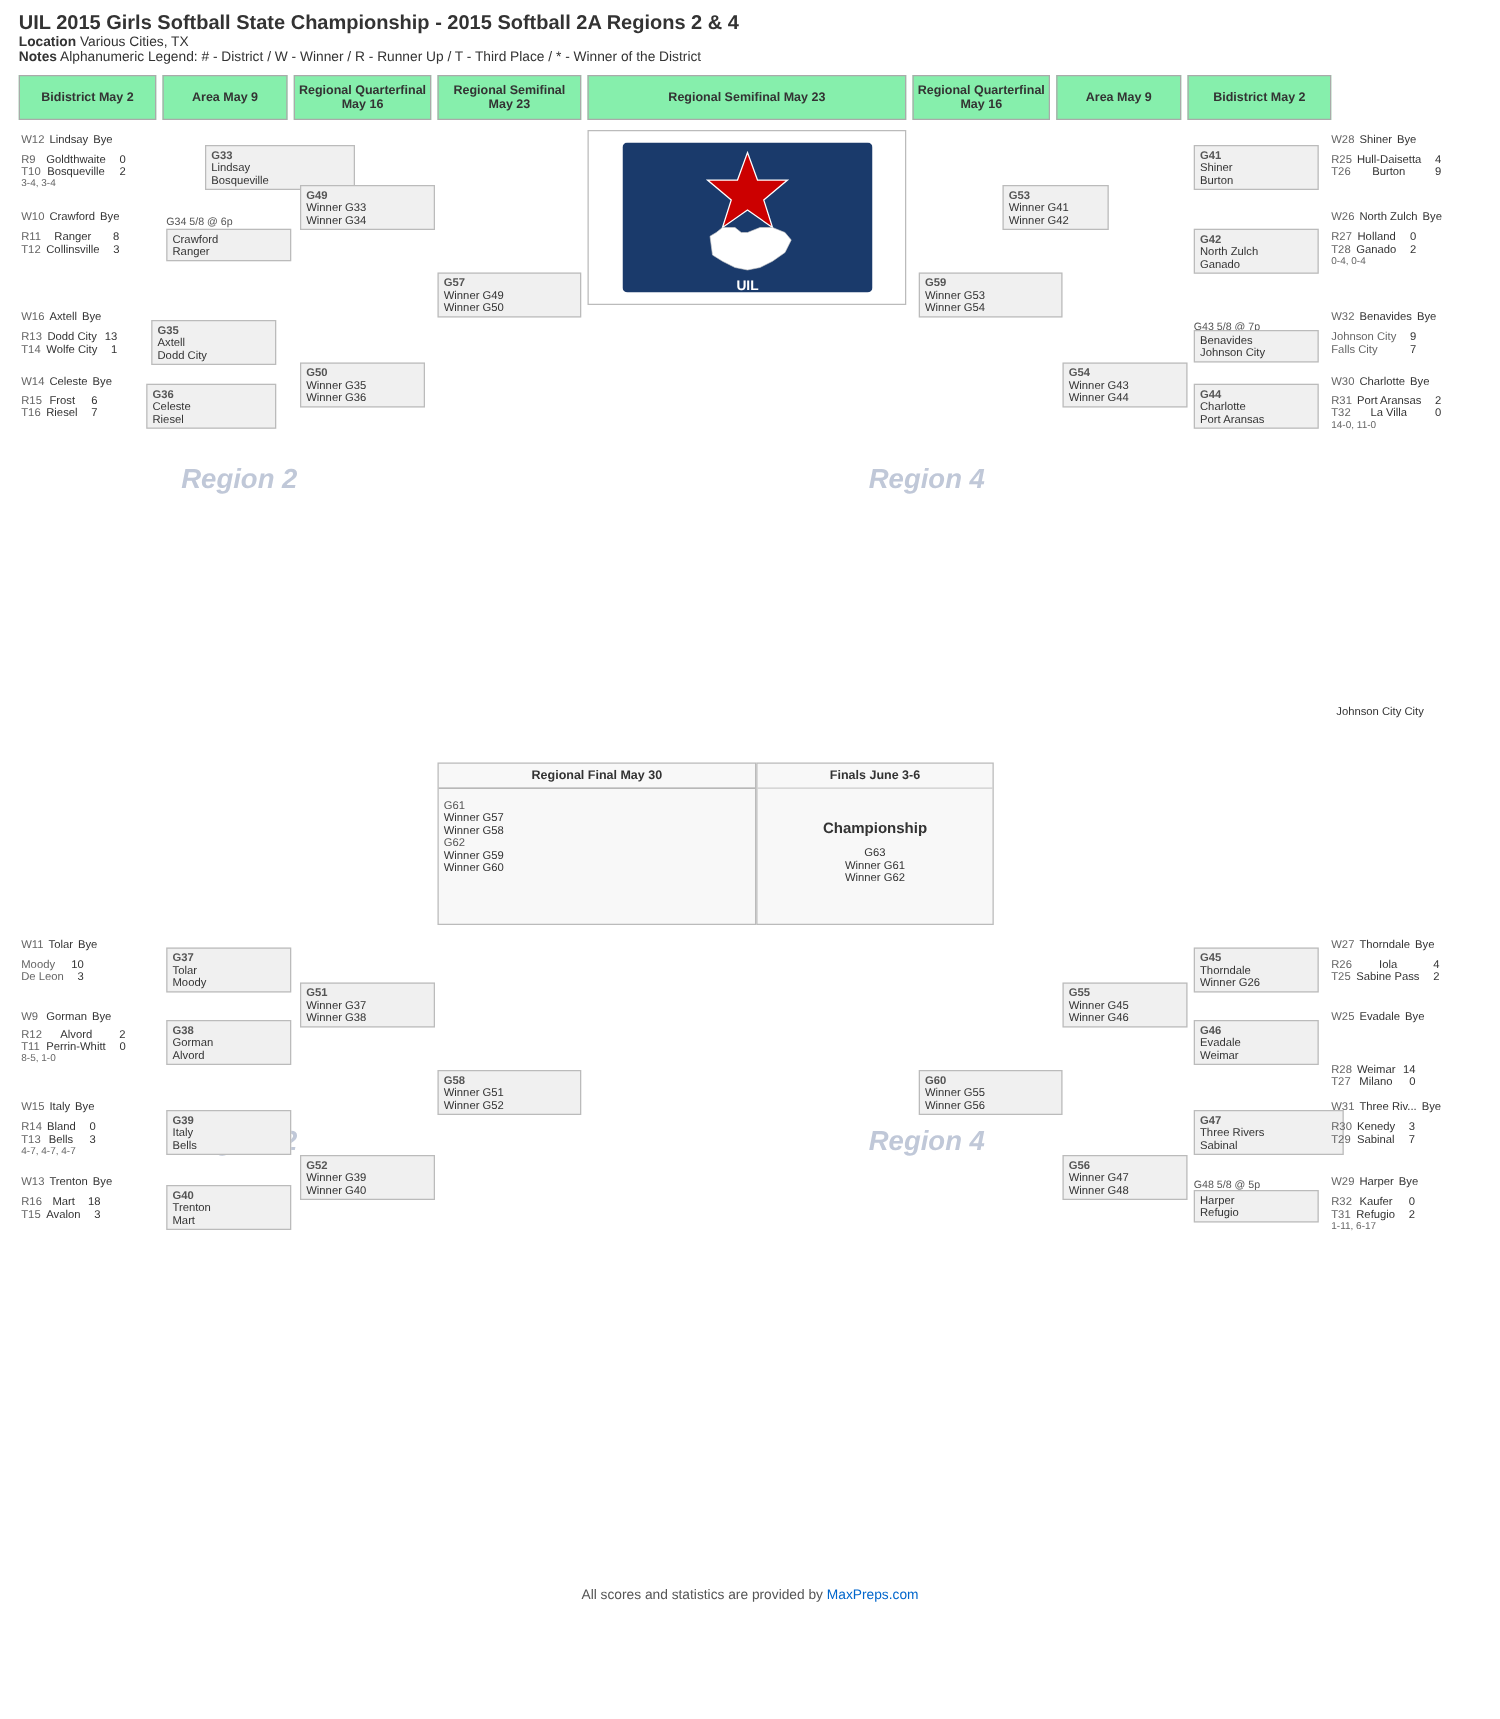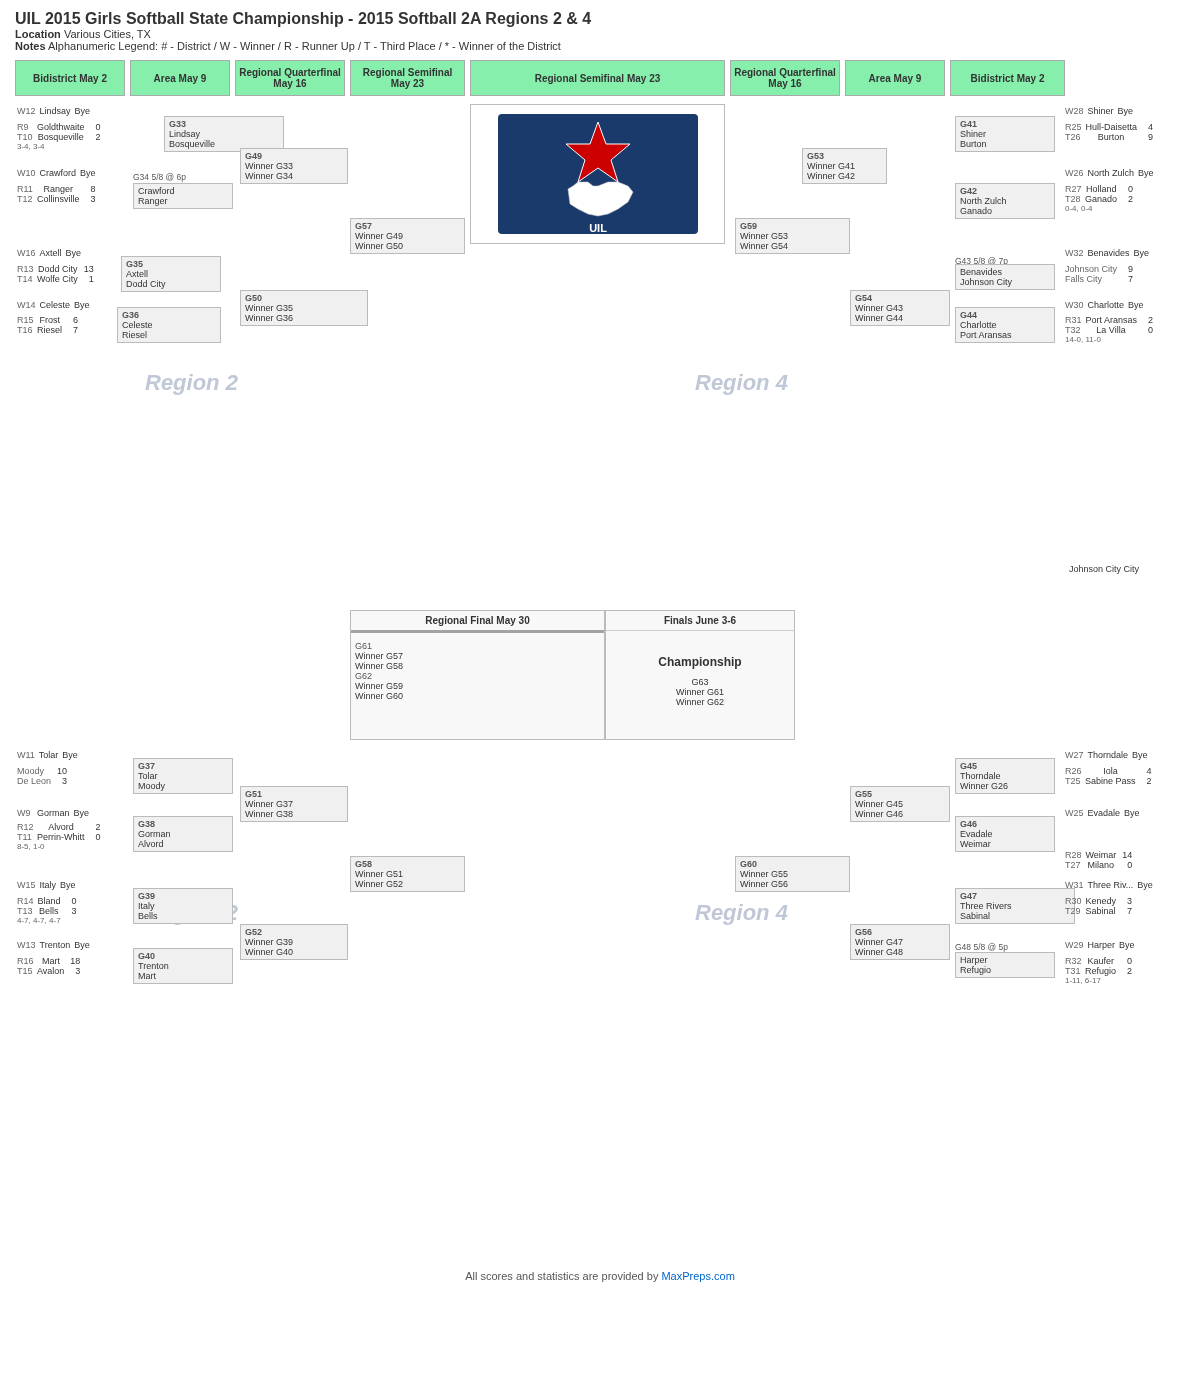--- a/index.html
+++ b/index.html
@@ -272,21 +272,21 @@
           <span class="team">Frost</span>
           <span class="score">6</span>
         </div>
       <div class="trow">
           <span class="seed">T16</span>
           <span class="team">Riesel</span>
           <span class="score">7</span>
         </div>
     </div>
 
-    <div class="gbox" style="left:225px;top:230px;width:128px;">
+    <div class="gbox" style="left:225px;top:230px;width:100px;">
       <div class="gid">G50</div>
       <div class="trow">
           <span>Winner G35</span>
         </div>
       <div class="trow">
           <span>Winner G36</span>
         </div>
     </div>
 
     <div class="gbox" style="left:335px;top:158px;width:115px;">
@@ -762,21 +762,21 @@
       <div class="gid">G60</div>
       <div class="trow">
           <span>Winner G55</span>
         </div>
       <div class="trow">
           <span>Winner G56</span>
         </div>
     </div>
 
     <div style="position:absolute;left:335px;top:550px;width:255px;height:130px;border:1px solid #bbb;background:#f8f8f8;">
-      <div style="text-align:center;padding:4px;font-size:10px;font-weight:bold;border-bottom:3px solid #a3a3a3;">Regional Final May 30</div>
+      <div style="text-align:center;padding:4px;font-size:10px;font-weight:bold;border-bottom:1px solid #a3a3a3;">Regional Final May 30</div>
       <div style="padding:4px;">
         <div style="font-size:9px;color:#555;margin-top:4px;">G61</div>
         <div style="font-size:9px;">Winner G57</div>
         <div style="font-size:9px;">Winner G58</div>
         <div style="font-size:9px;color:#555;margin-top:0;">G62</div>
         <div style="font-size:9px;">Winner G59</div>
         <div style="font-size:9px;">Winner G60</div>
       </div>
     </div>
 

